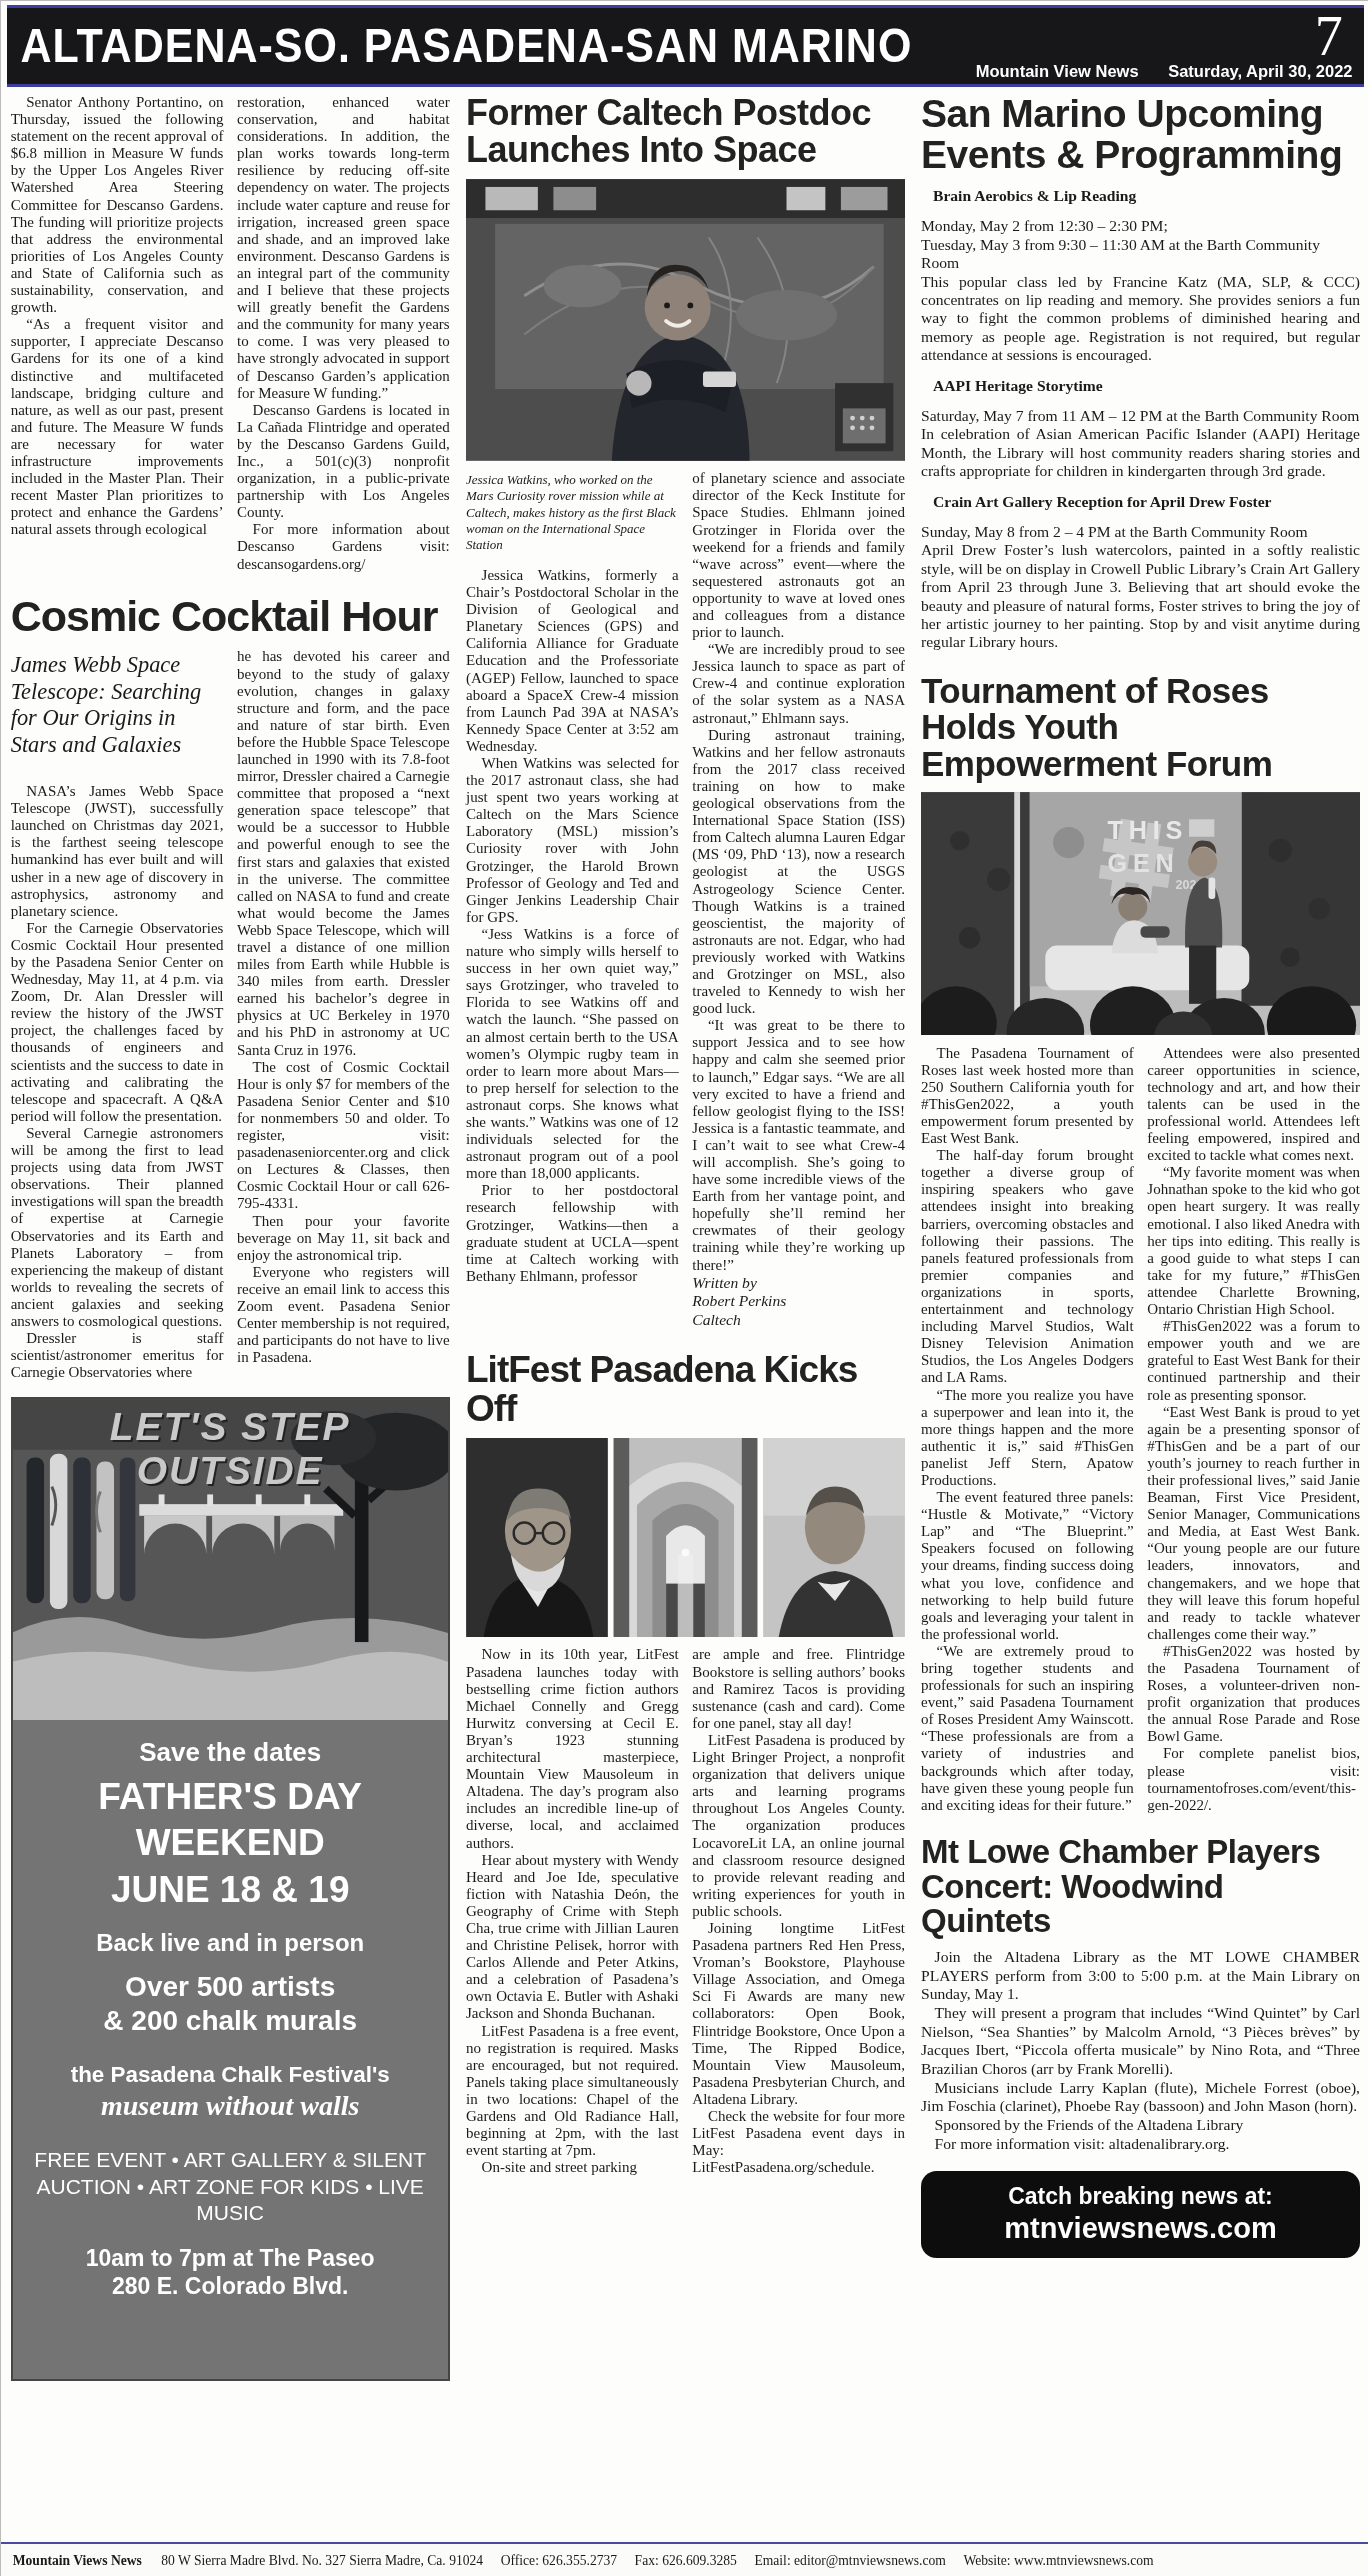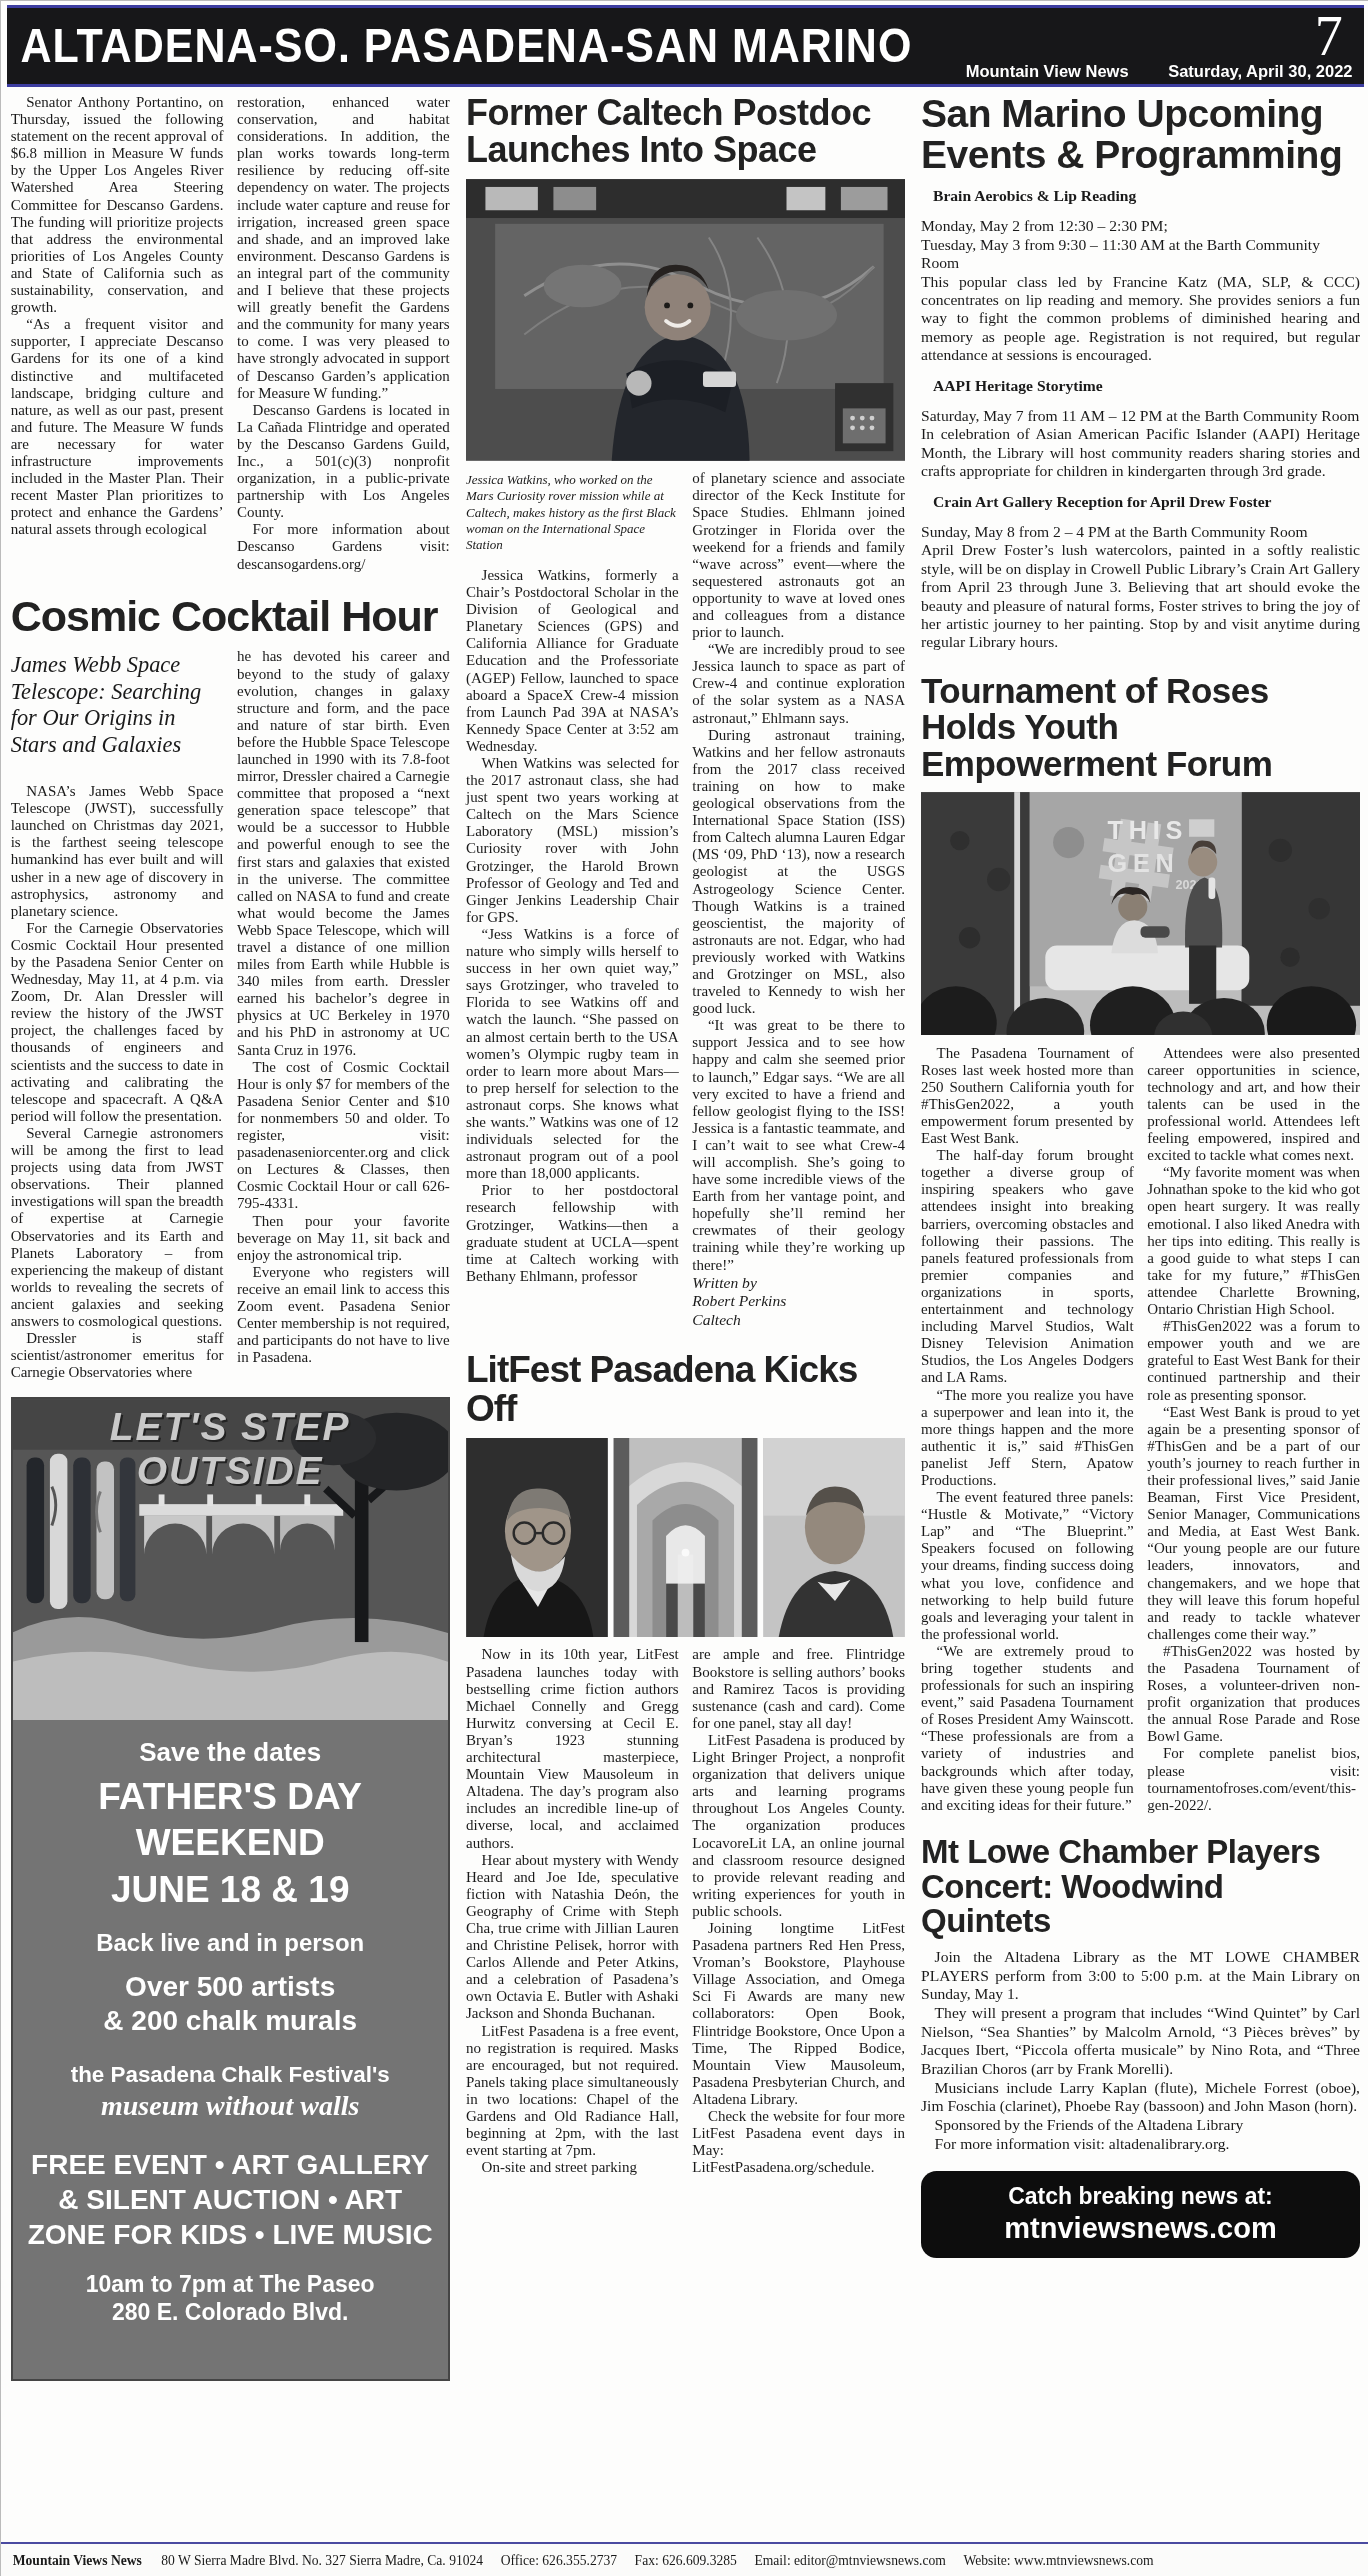--- a/index.html
+++ b/index.html
@@ -9,21 +9,21 @@
   
   .banner{position:absolute;left:5.8px;right:5.8px;top:3.9px;height:76px;background:#171719;
           border-top:3.9px solid #3d3da0;border-bottom:3.9px solid #3d3da0;}
   .banner-title{position:absolute;left:13.6px;top:9.7px;font-family:"Liberation Sans",sans-serif;
           font-weight:bold;font-size:43px;letter-spacing:1px;color:#fff;transform:scaleY(1.12);
           transform-origin:top left;white-space:nowrap;}
   .page-number{position:absolute;right:21.4px;top:-3.9px;font-family:"Liberation Serif",serif;
           font-size:56px;color:#fff;font-weight:400;}
   .banner-sub{position:absolute;right:11.7px;bottom:2.9px;color:#fff;
           font-family:"Liberation Sans",sans-serif;font-weight:bold;font-size:16.5px;}
-  .banner-sub span{margin-left:35px;}
+  .banner-sub span{margin-left:25px;}
   
   .col{position:absolute;top:93px;width:439px;}
   .col1{left:9.7px;} .col2{left:465px;} .col3{left:920px;}
   h2.headline{font-family:"Liberation Sans",sans-serif;font-weight:bold;color:#222;
       margin:0 0 9.7px 0;line-height:1.04;letter-spacing:-0.5px;}
   .subcols{display:flex;gap:13.6px;}
   .subcols .sub{flex:1;min-width:0;}
   .paras p{margin:0;text-indent:15.6px;text-align:justify;font-size:15px;line-height:1.14;}
   .paras.cont p:first-child{text-indent:0;}
   .caption{font-style:italic;font-size:13px;line-height:1.25;margin:1.9px 0 13.6px 0;}
@@ -52,21 +52,21 @@
       color:#c9c9c9;text-shadow:1.9px 1.9px 0 #222;letter-spacing:1.9px;}
   .ad-title{font-size:32px;font-weight:bold;letter-spacing:1px;margin-top:11.7px;text-shadow:1px 1px 0 #3a3a3a;}
   .ad-save{font-size:26px;font-weight:bold;margin-top:17.5px;}
   .ad-big p{margin:0;font-size:37px;font-weight:bold;line-height:1.25;}
   .ad-big{margin-top:5.8px;}
   .ad-back{font-size:24px;font-weight:bold;margin-top:15.6px;}
   .ad-artists p{margin:0;font-size:28px;font-weight:bold;line-height:1.2;}
   .ad-artists{margin-top:13.6px;}
   .ad-tag1{font-size:22.4px;font-weight:bold;margin-top:25px;}
   .ad-tag2{font-family:"Liberation Serif",serif;font-style:italic;font-weight:bold;font-size:28px;margin-top:1.9px;}
-  .ad-features{font-size:28px;font-weight:bold;margin:25px 13.6px 0 13.6px;line-height:1.25;}
+  .ad-features{font-size:21px;font-weight:normal;margin:25px 13.6px 0 13.6px;line-height:1.25;}
   .ad-where p{margin:0;font-size:23px;font-weight:bold;line-height:1.22;}
   .ad-where{margin-top:17.5px;}
   
   .footer{position:absolute;left:0;right:0;bottom:0;height:33px;border-top:2.9px solid #4a4aa0;
       background:#fbfbfa;font-size:13.6px;display:flex;align-items:center;padding-left:11.7px;white-space:nowrap;}
   .footer .fname{font-weight:bold;margin-right:19.4px;}
   .footer span{margin-right:17.5px;}
 </style>
 </head>
 <body>

